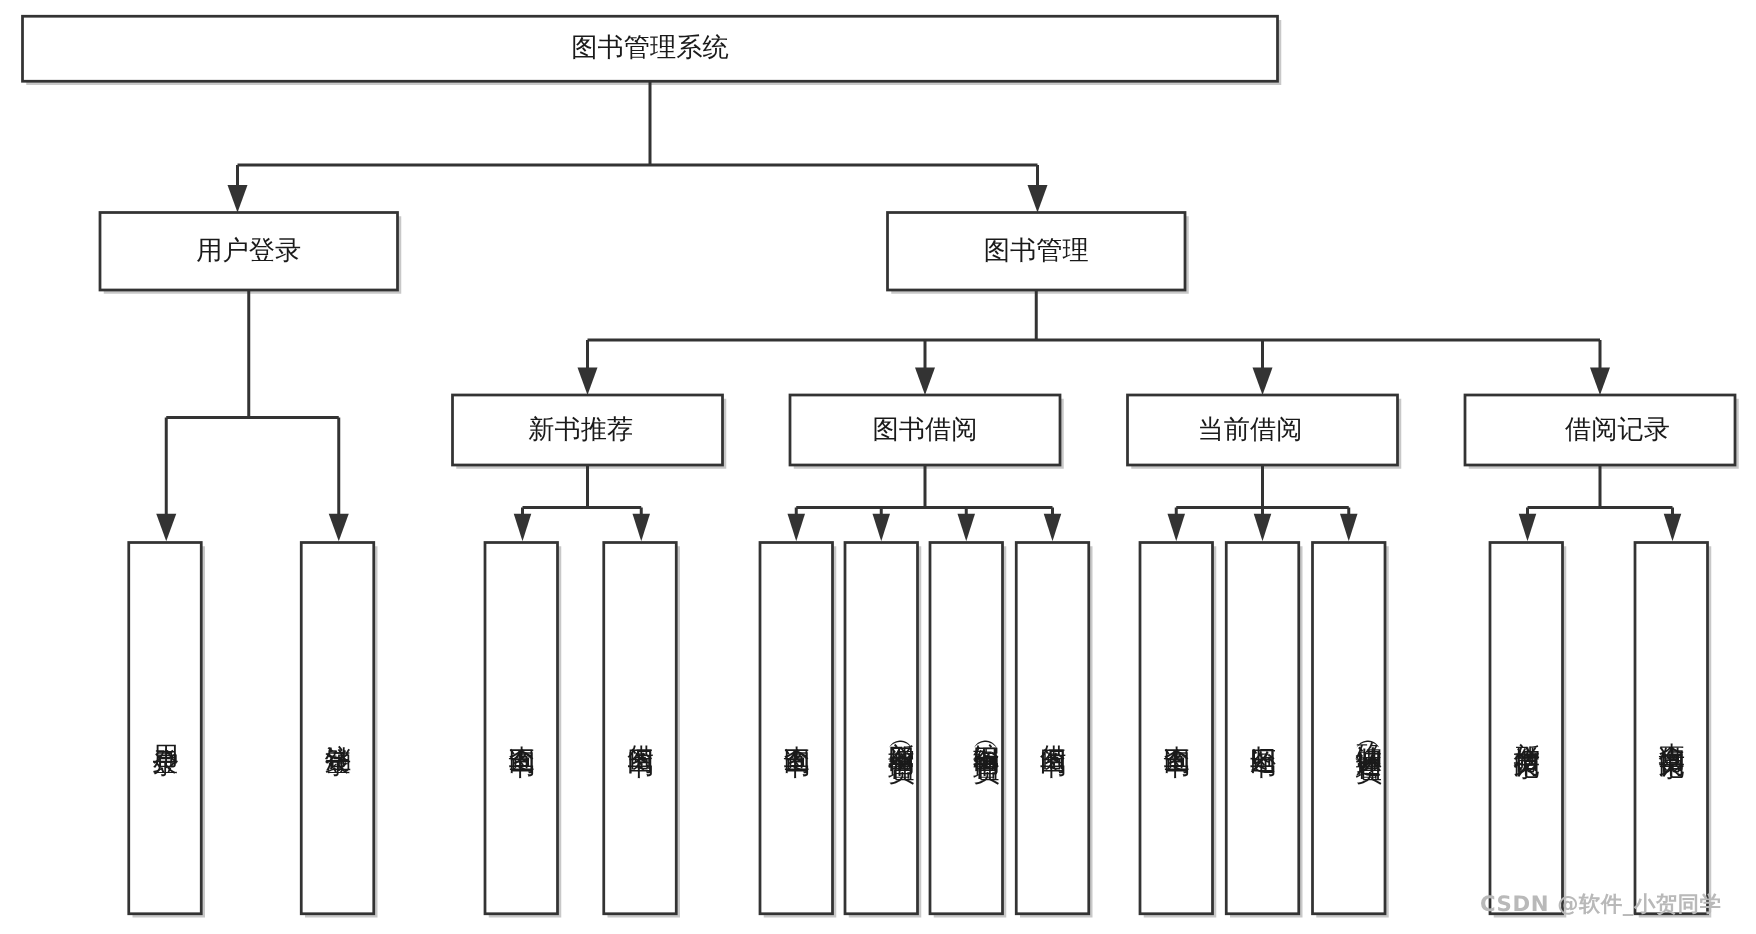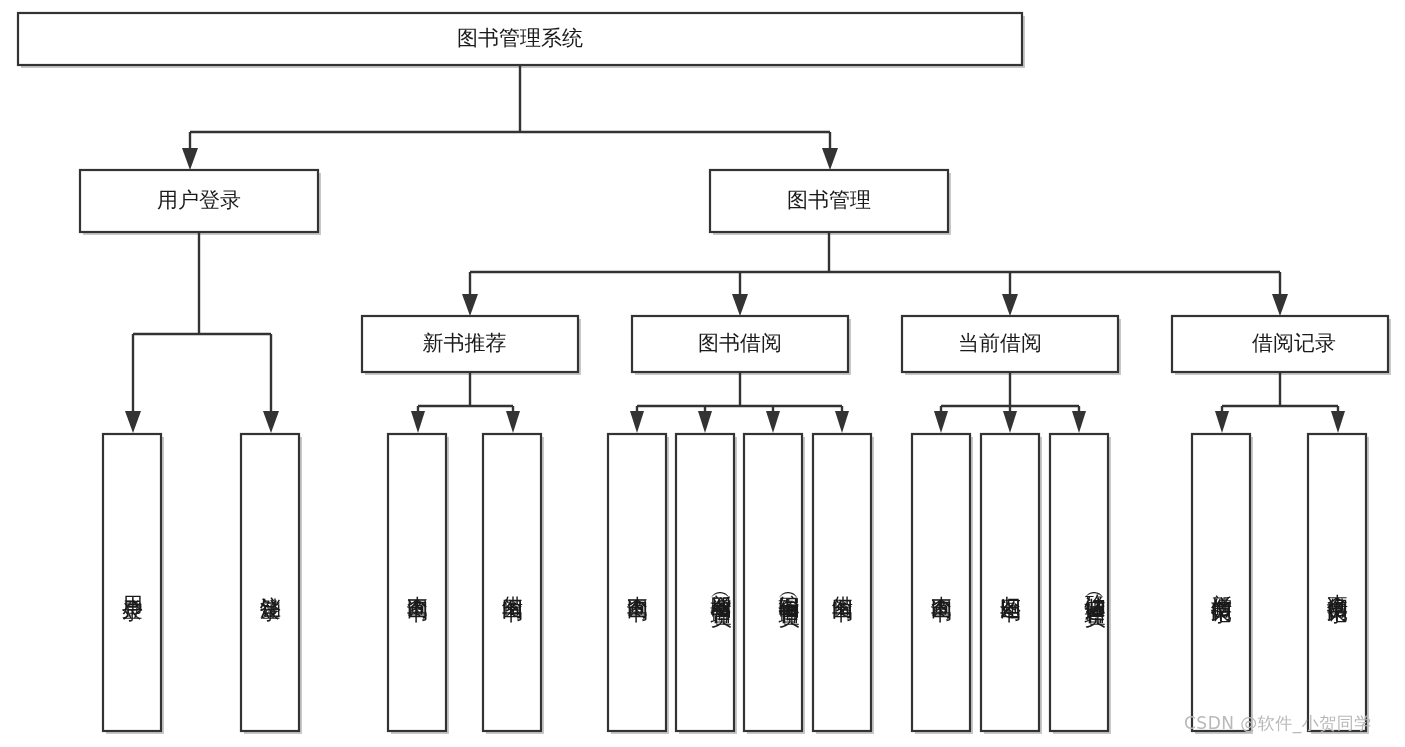--- a/index.html
+++ b/index.html
@@ -74,20 +74,21 @@
   }
   .watermark {
     position: absolute;
     left: 1184px;
     top: 712px;
     font-size: 17px;
     color: #b9b9b9;
     font-family: "DejaVu Sans", "Liberation Sans", sans-serif;
     white-space: nowrap;
     letter-spacing: 0.5px;
+    font-weight: bold;
   }
 </style>
 </head>
 <body>
 
 <div id="diagram-root">
 
   <svg class="diagram-canvas" viewBox="0 0 1405 747">
 
     <g>

